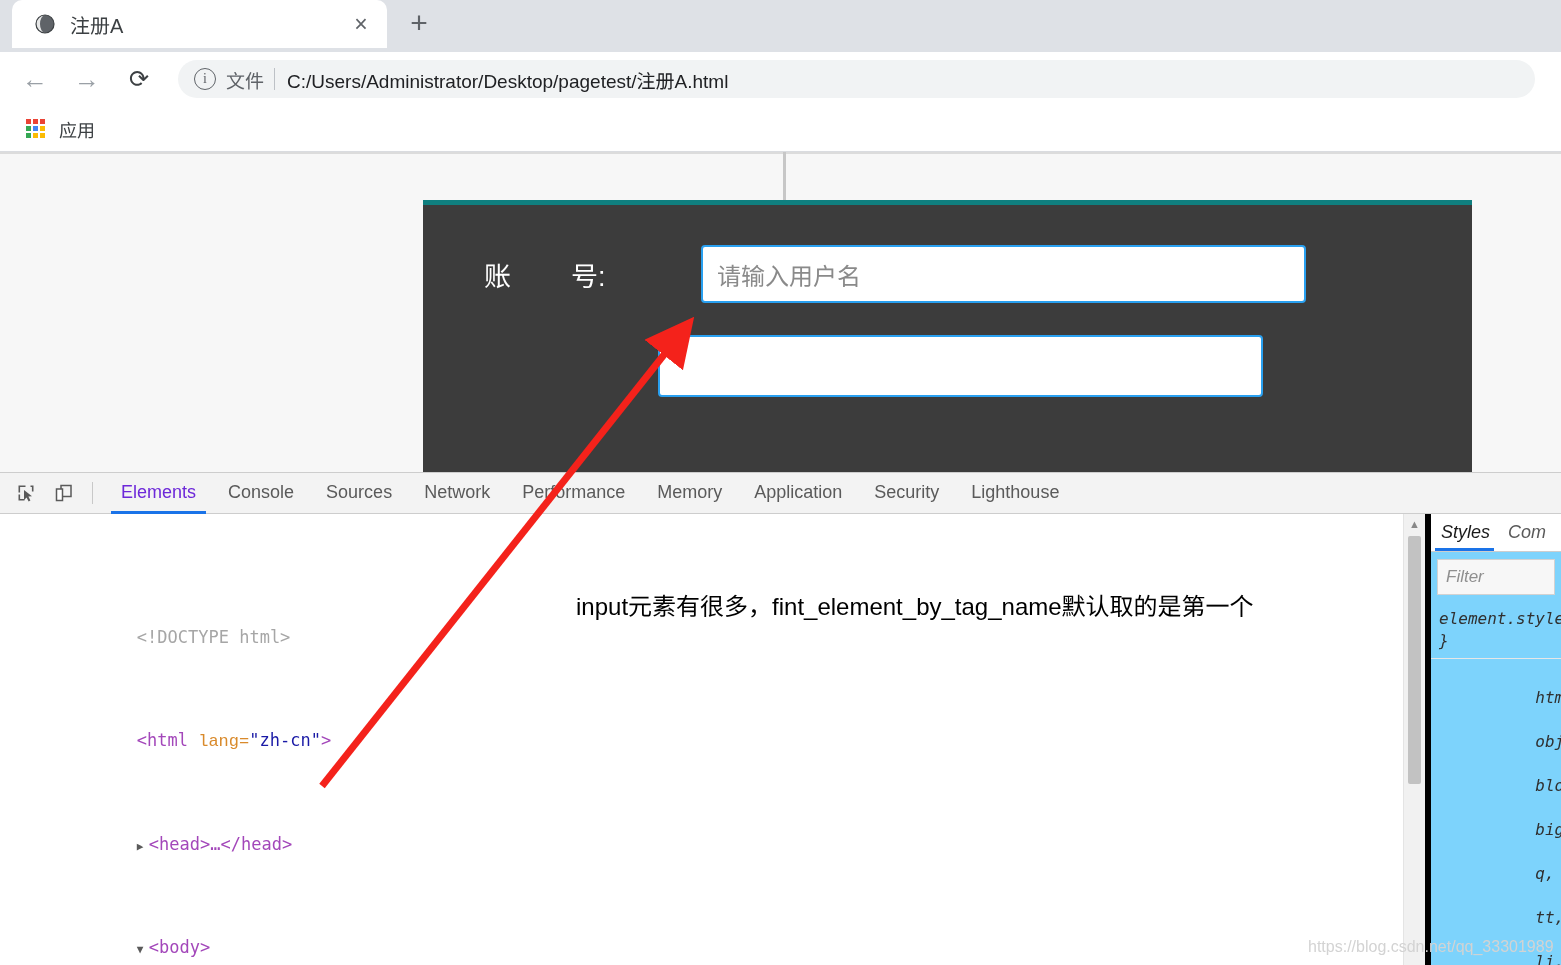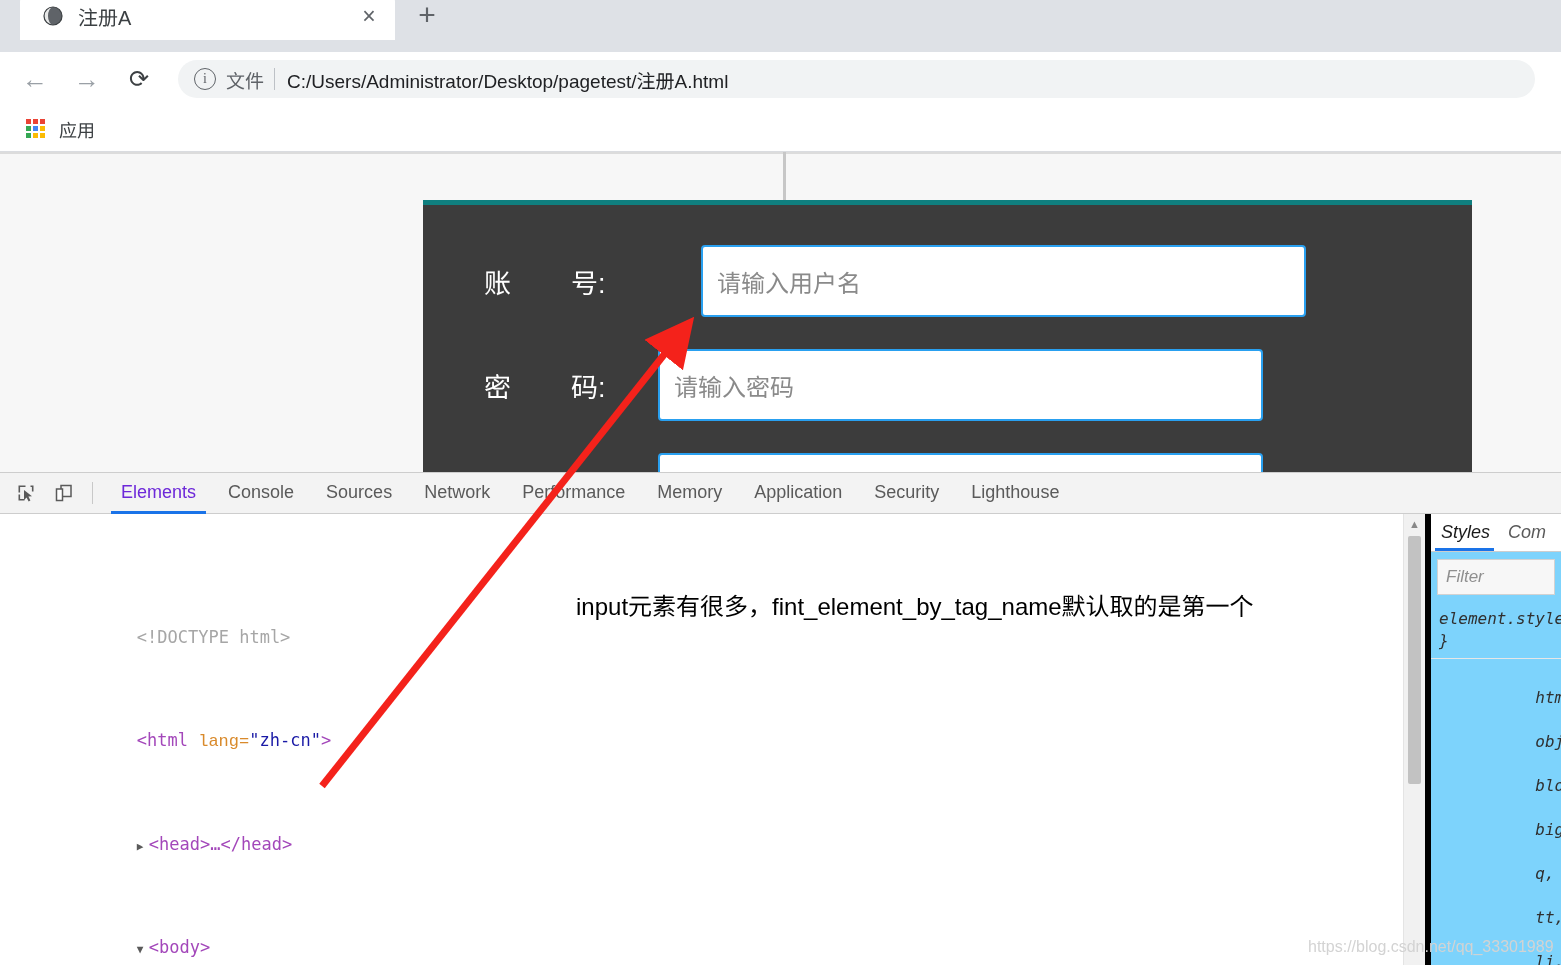--- a/index.html
+++ b/index.html
@@ -13,21 +13,21 @@
   }
 
   
   .browser { width: 1561px; height: 965px; position: relative; background:#fff; }
 
   .tabstrip {
     height: 52px;
     background: #dee1e6;
     display: flex;
     align-items: flex-end;
-    padding: 12px;
+    padding: 4px;
     position: relative;
   }
   .tab {
     width: 375px;
     height: 48px;
     background: #fff;
     border-radius: 10px 10px 0 0;
     display: flex;
     align-items: center;
     padding: 0 12px 0 22px;
@@ -159,21 +159,21 @@
   .reg-label {
     color: #ffffff;
     font-size: 27px;
     width: 174px;
     flex: none;
     letter-spacing: 0;
     white-space: pre;
   }
   .reg-input {
     width: 605px;
-    height: 72px;
+    height: 58px;
     background: #ffffff;
     border: 2px solid #29a0f0;
     border-radius: 4px;
     display: flex;
     align-items: center;
     padding: 0 14px;
   }
   .reg-input .ph { color: #8a8a8a; font-size: 24px; }
   .reg-row.clipped .reg-input { height: 62px; }
 
@@ -366,26 +366,20 @@
 
   <div class="viewport">
     <div class="page-top-edge"></div>
     <div class="page-divider"></div>
 
     <div class="reg-box">
       <div class="reg-row">
         <span class="reg-label">账        号:</span>
         <div class="reg-input">
           <span class="ph">请输入用户名</span>
-        </div>
-      </div>
-      <div class="reg-row">
-        <span class="reg-label">密        码:</span>
-        <div class="reg-input">
-          <span class="ph">请输入密码</span>
         </div>
       </div>
       <div class="reg-row clipped">
         <span class="reg-label"></span>
         <div class="reg-input"></div>
       </div>
     </div>
   </div>
 
   <div class="devtools">

